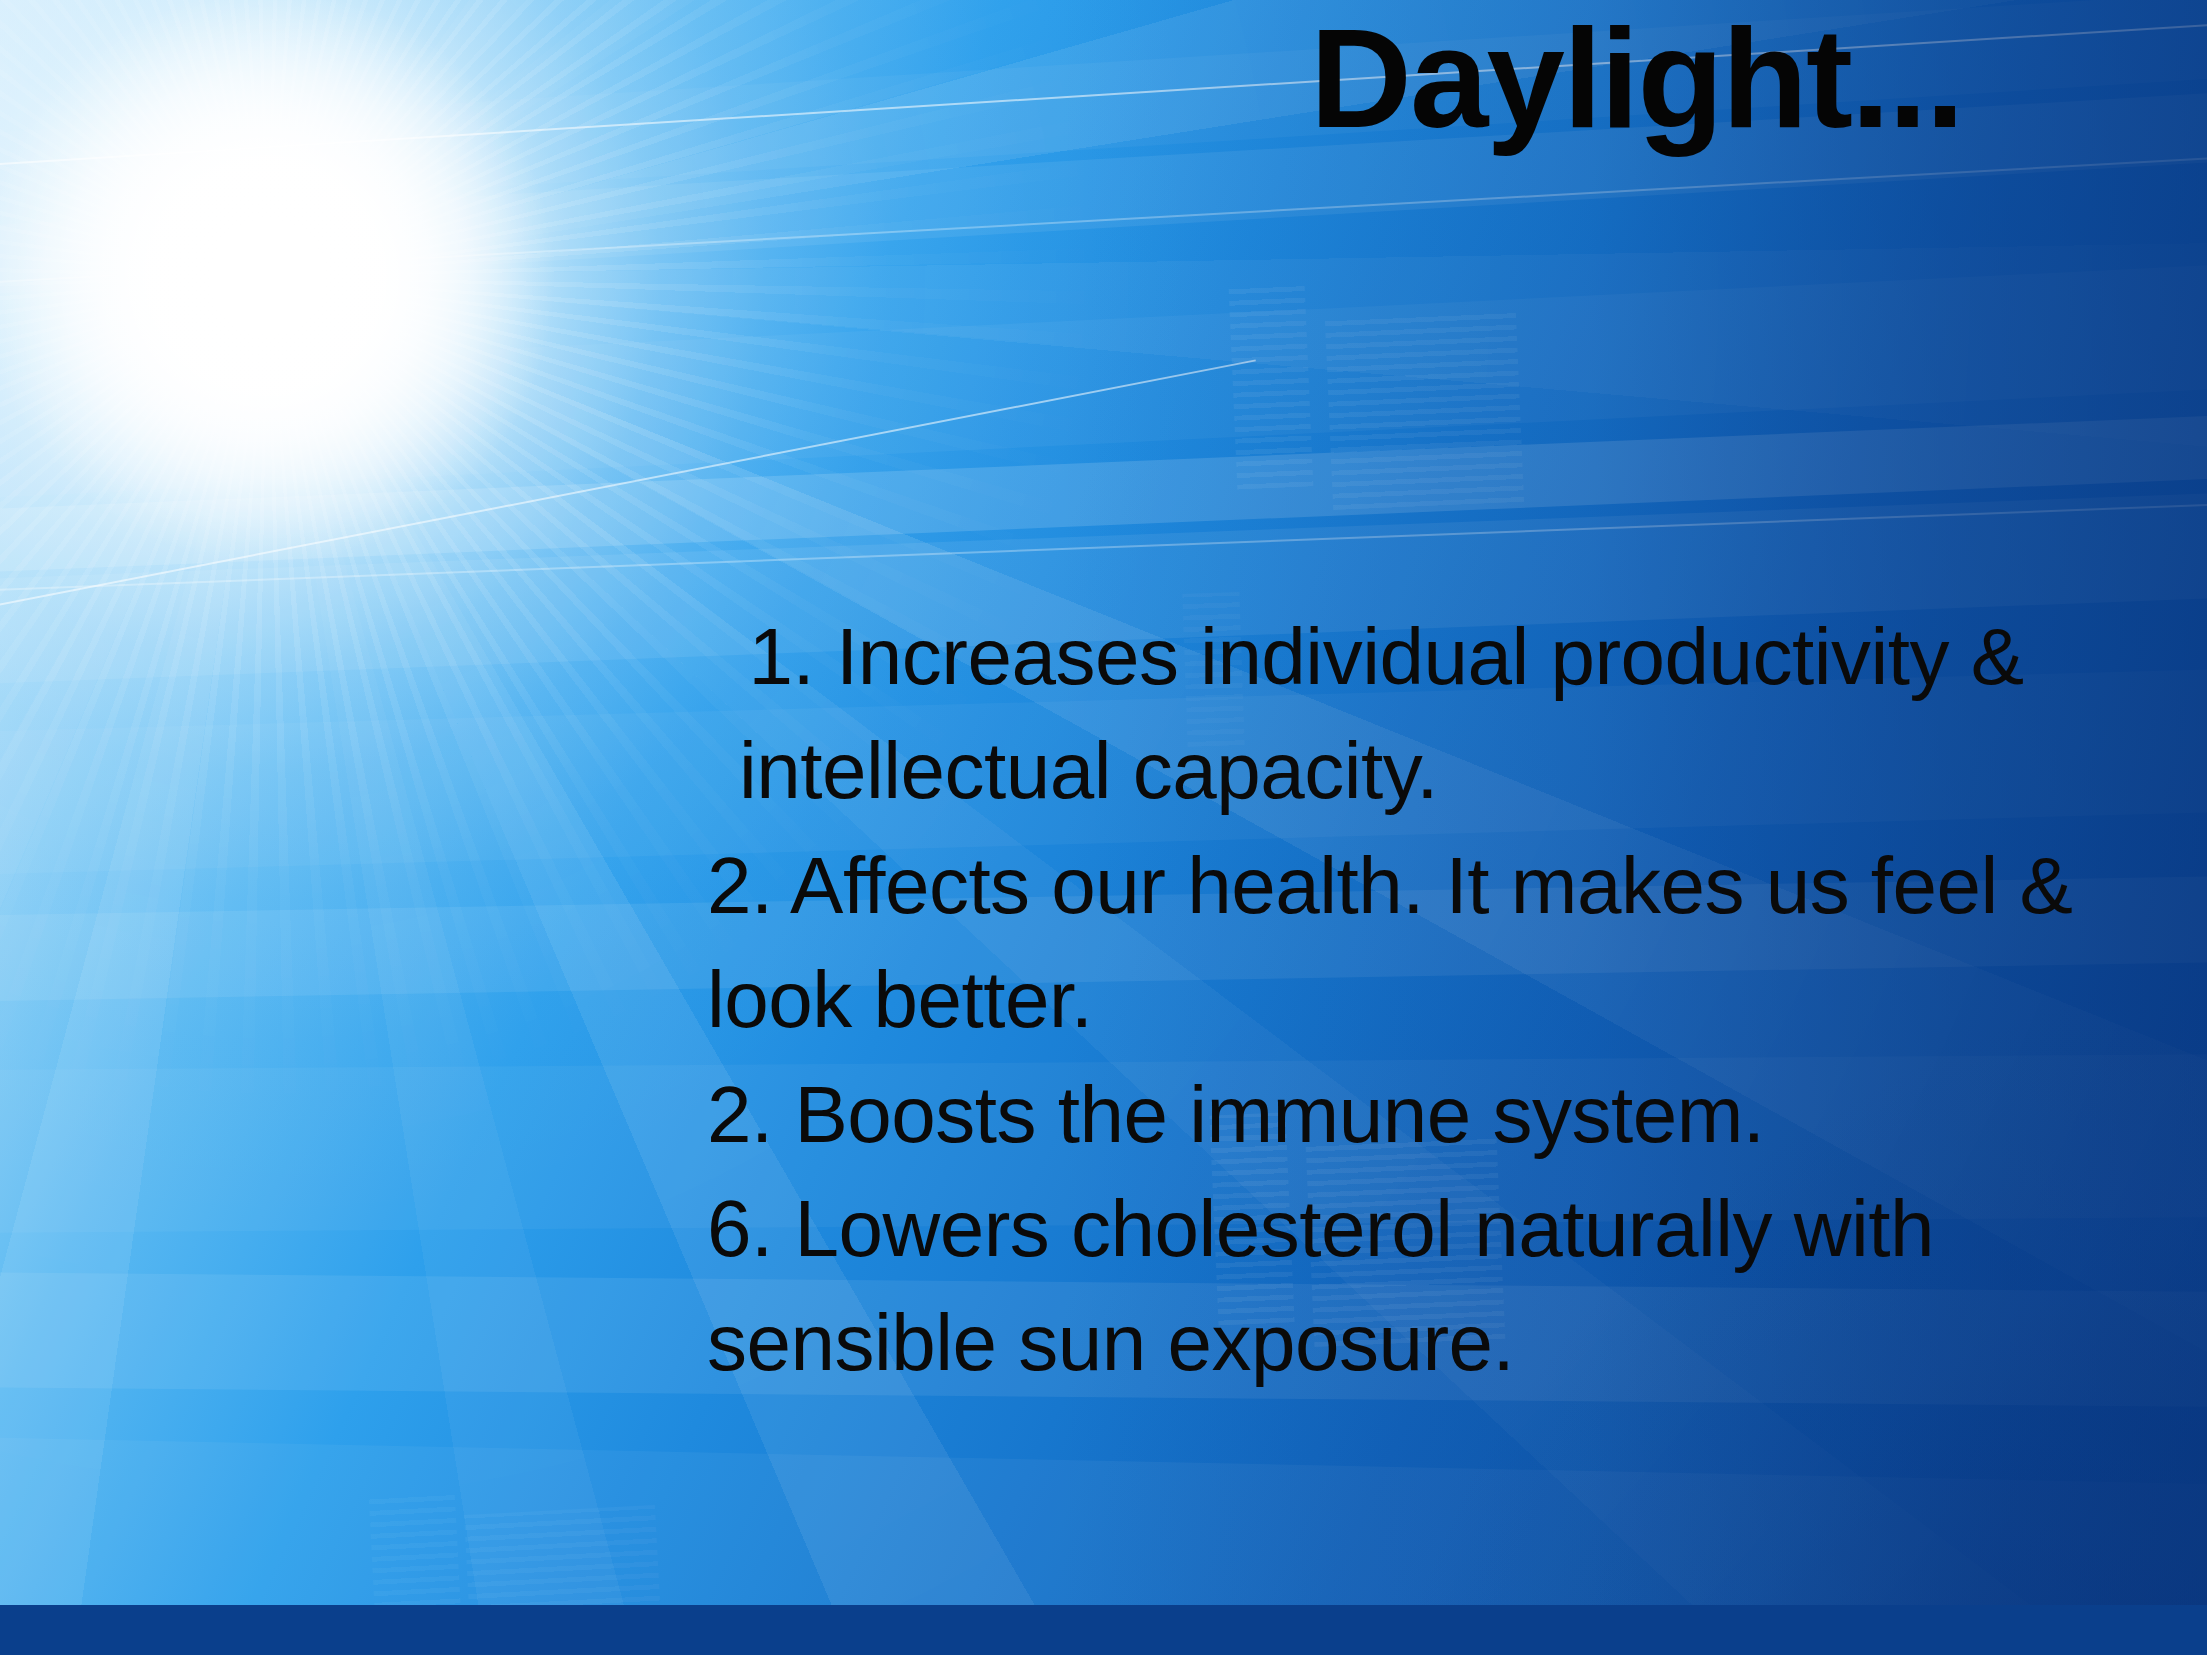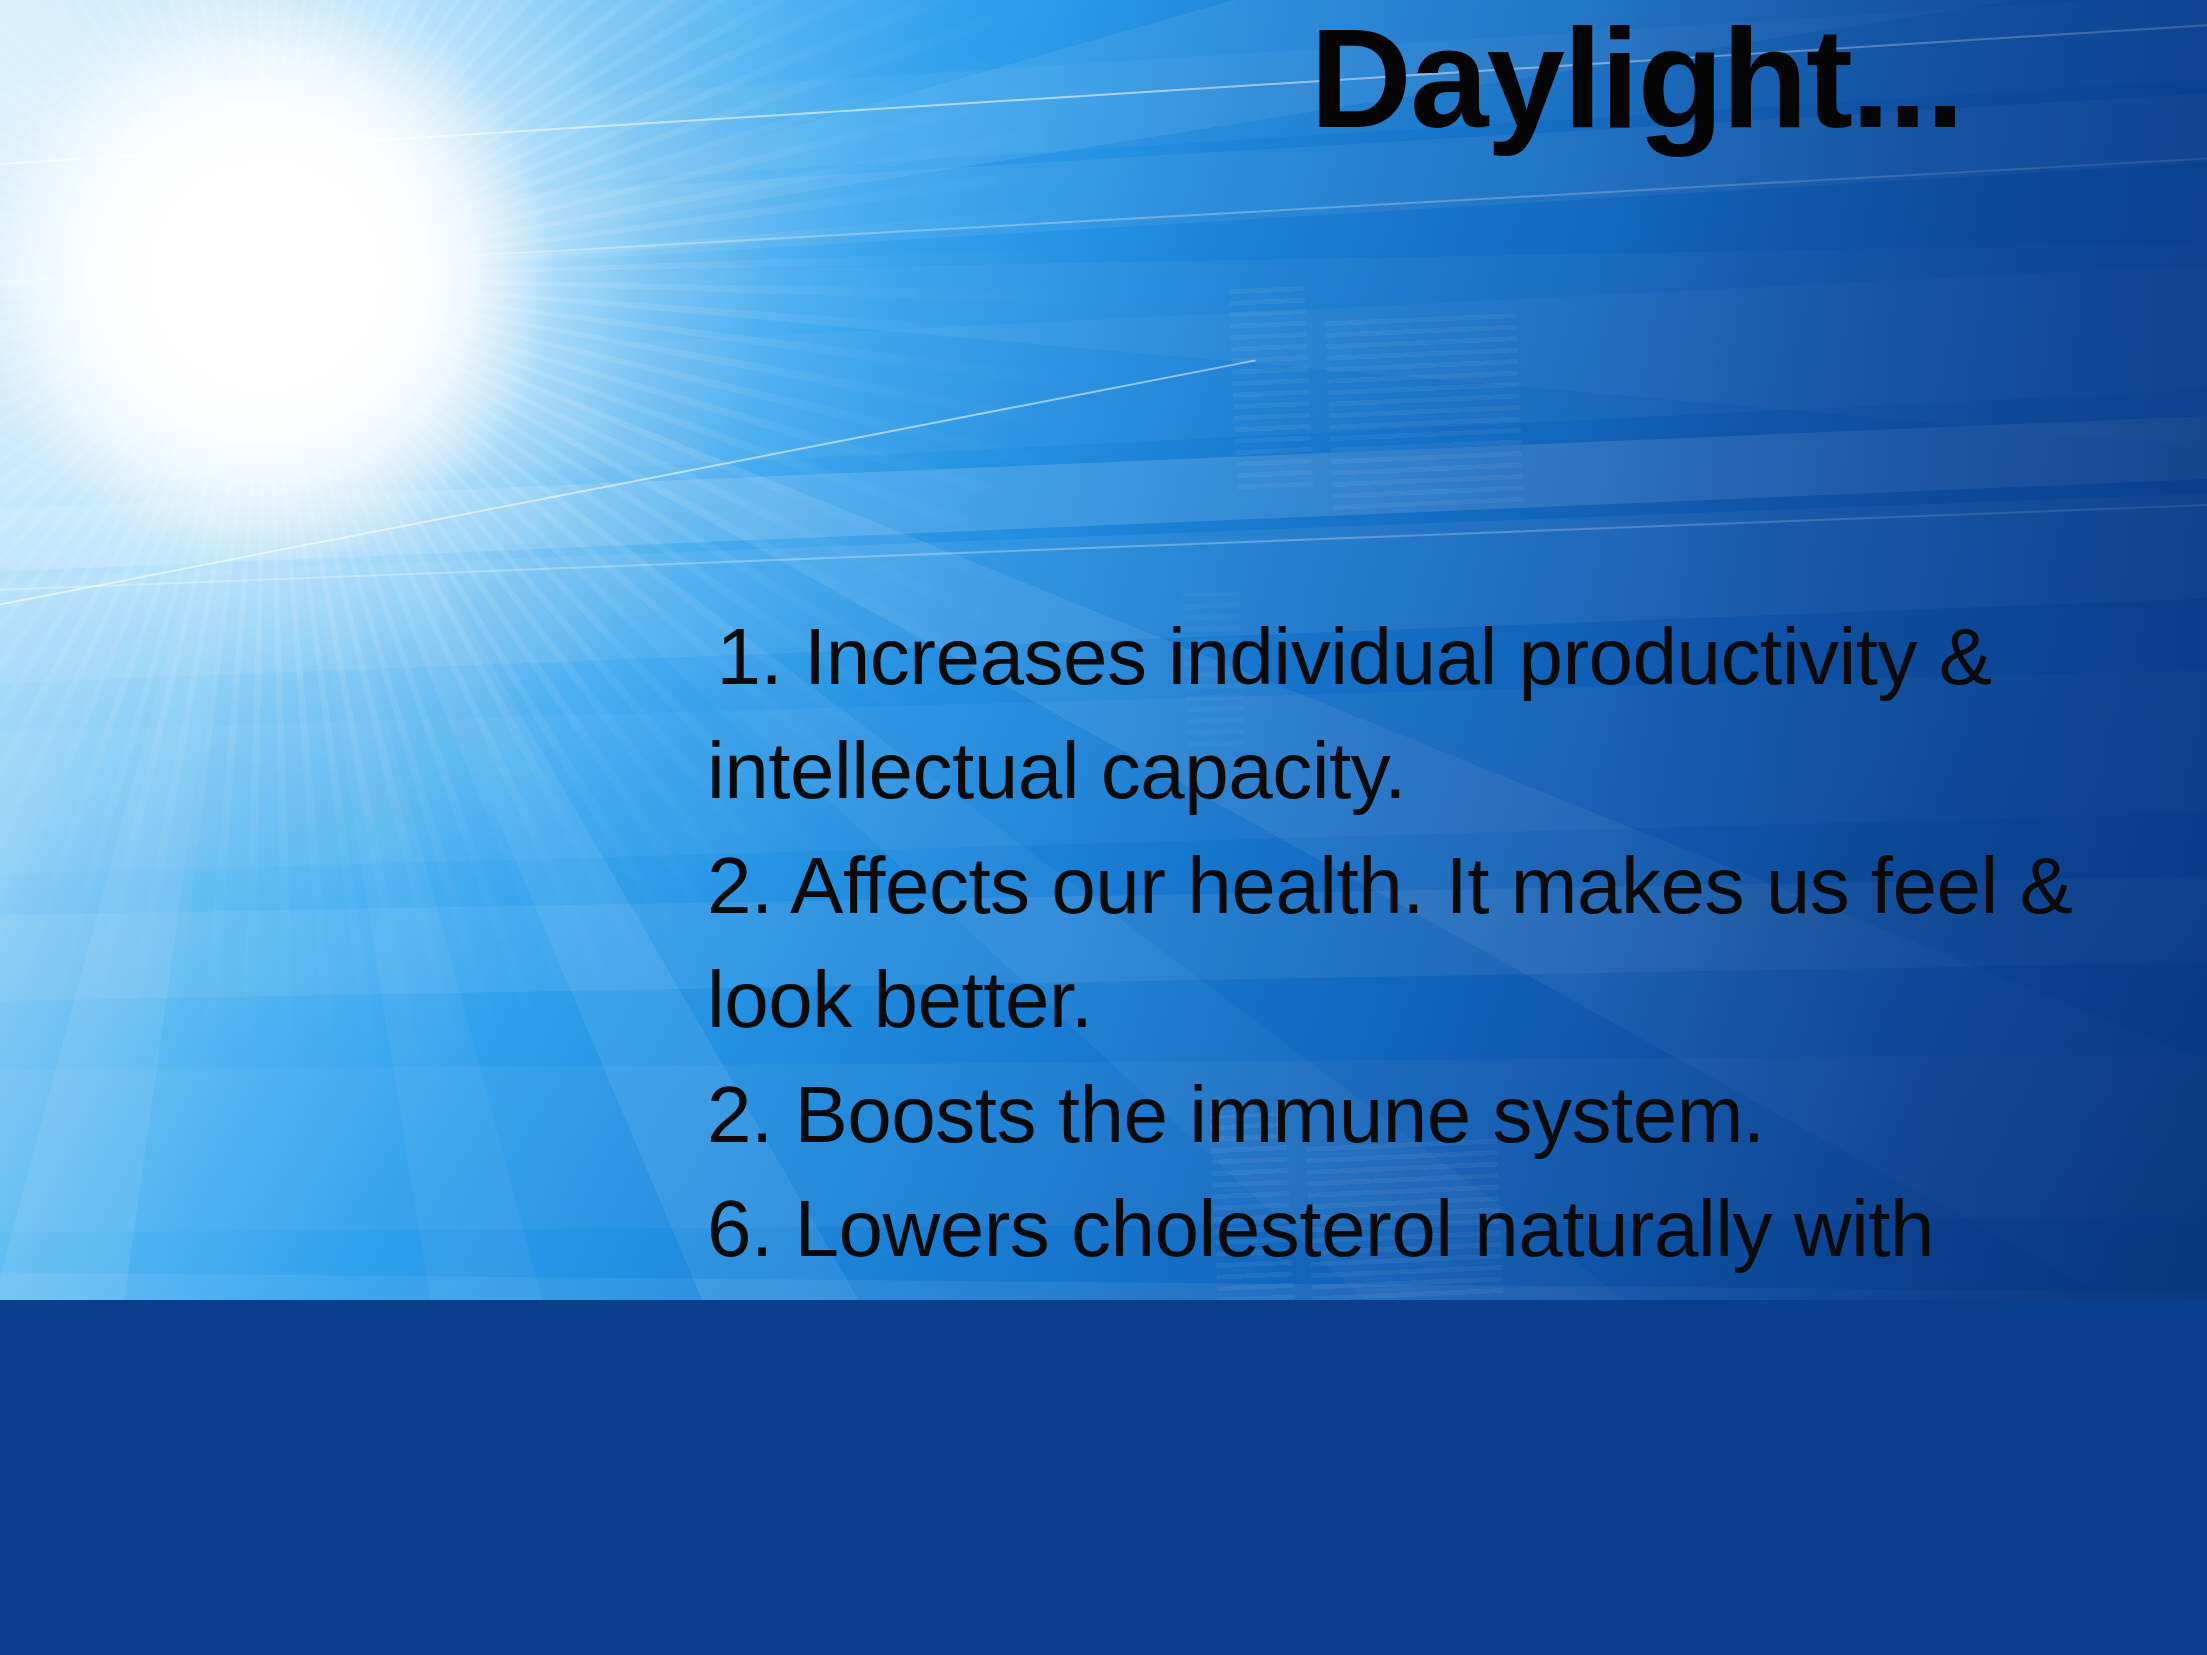--- a/index.html
+++ b/index.html
@@ -4,21 +4,21 @@
 <title>Daylight Slide</title>
 <style>
   html, body {
     margin: 0;
     padding: 0;
     background: #0a3f8c;
   }
   #slide {
     position: relative;
     width: 2207px;
-    height: 1300px;
+    height: 1605px;
     overflow: hidden;
     font-family: "Liberation Sans", sans-serif;
     background: #0f766e;
   }
 
   
   .bg-layer {
     position: absolute;
     inset: 0;
     pointer-events: none;
@@ -183,21 +183,21 @@
     font-weight: normal;
     font-size: 80px;
     line-height: 1.43;
     letter-spacing: -0.5px;
   }
   #body-list .item {
     margin: 0;
     padding: 0;
     white-space: normal;
   }
-  #body-list .item:first-child { text-indent: 9.6px; }
+  #body-list .item:first-child { text-indent: 9.6px; margin-left: 32px; }
 </style>
 </head>
 <body>
 
 <div id="slide">
 
   <div class="bg-layer" id="bg-base"></div>
   <div class="bg-layer" id="bg-wedges"></div>
   <div class="bg-layer" id="bg-rays"></div>
   <div class="bg-layer" id="bg-sunglow"></div>

